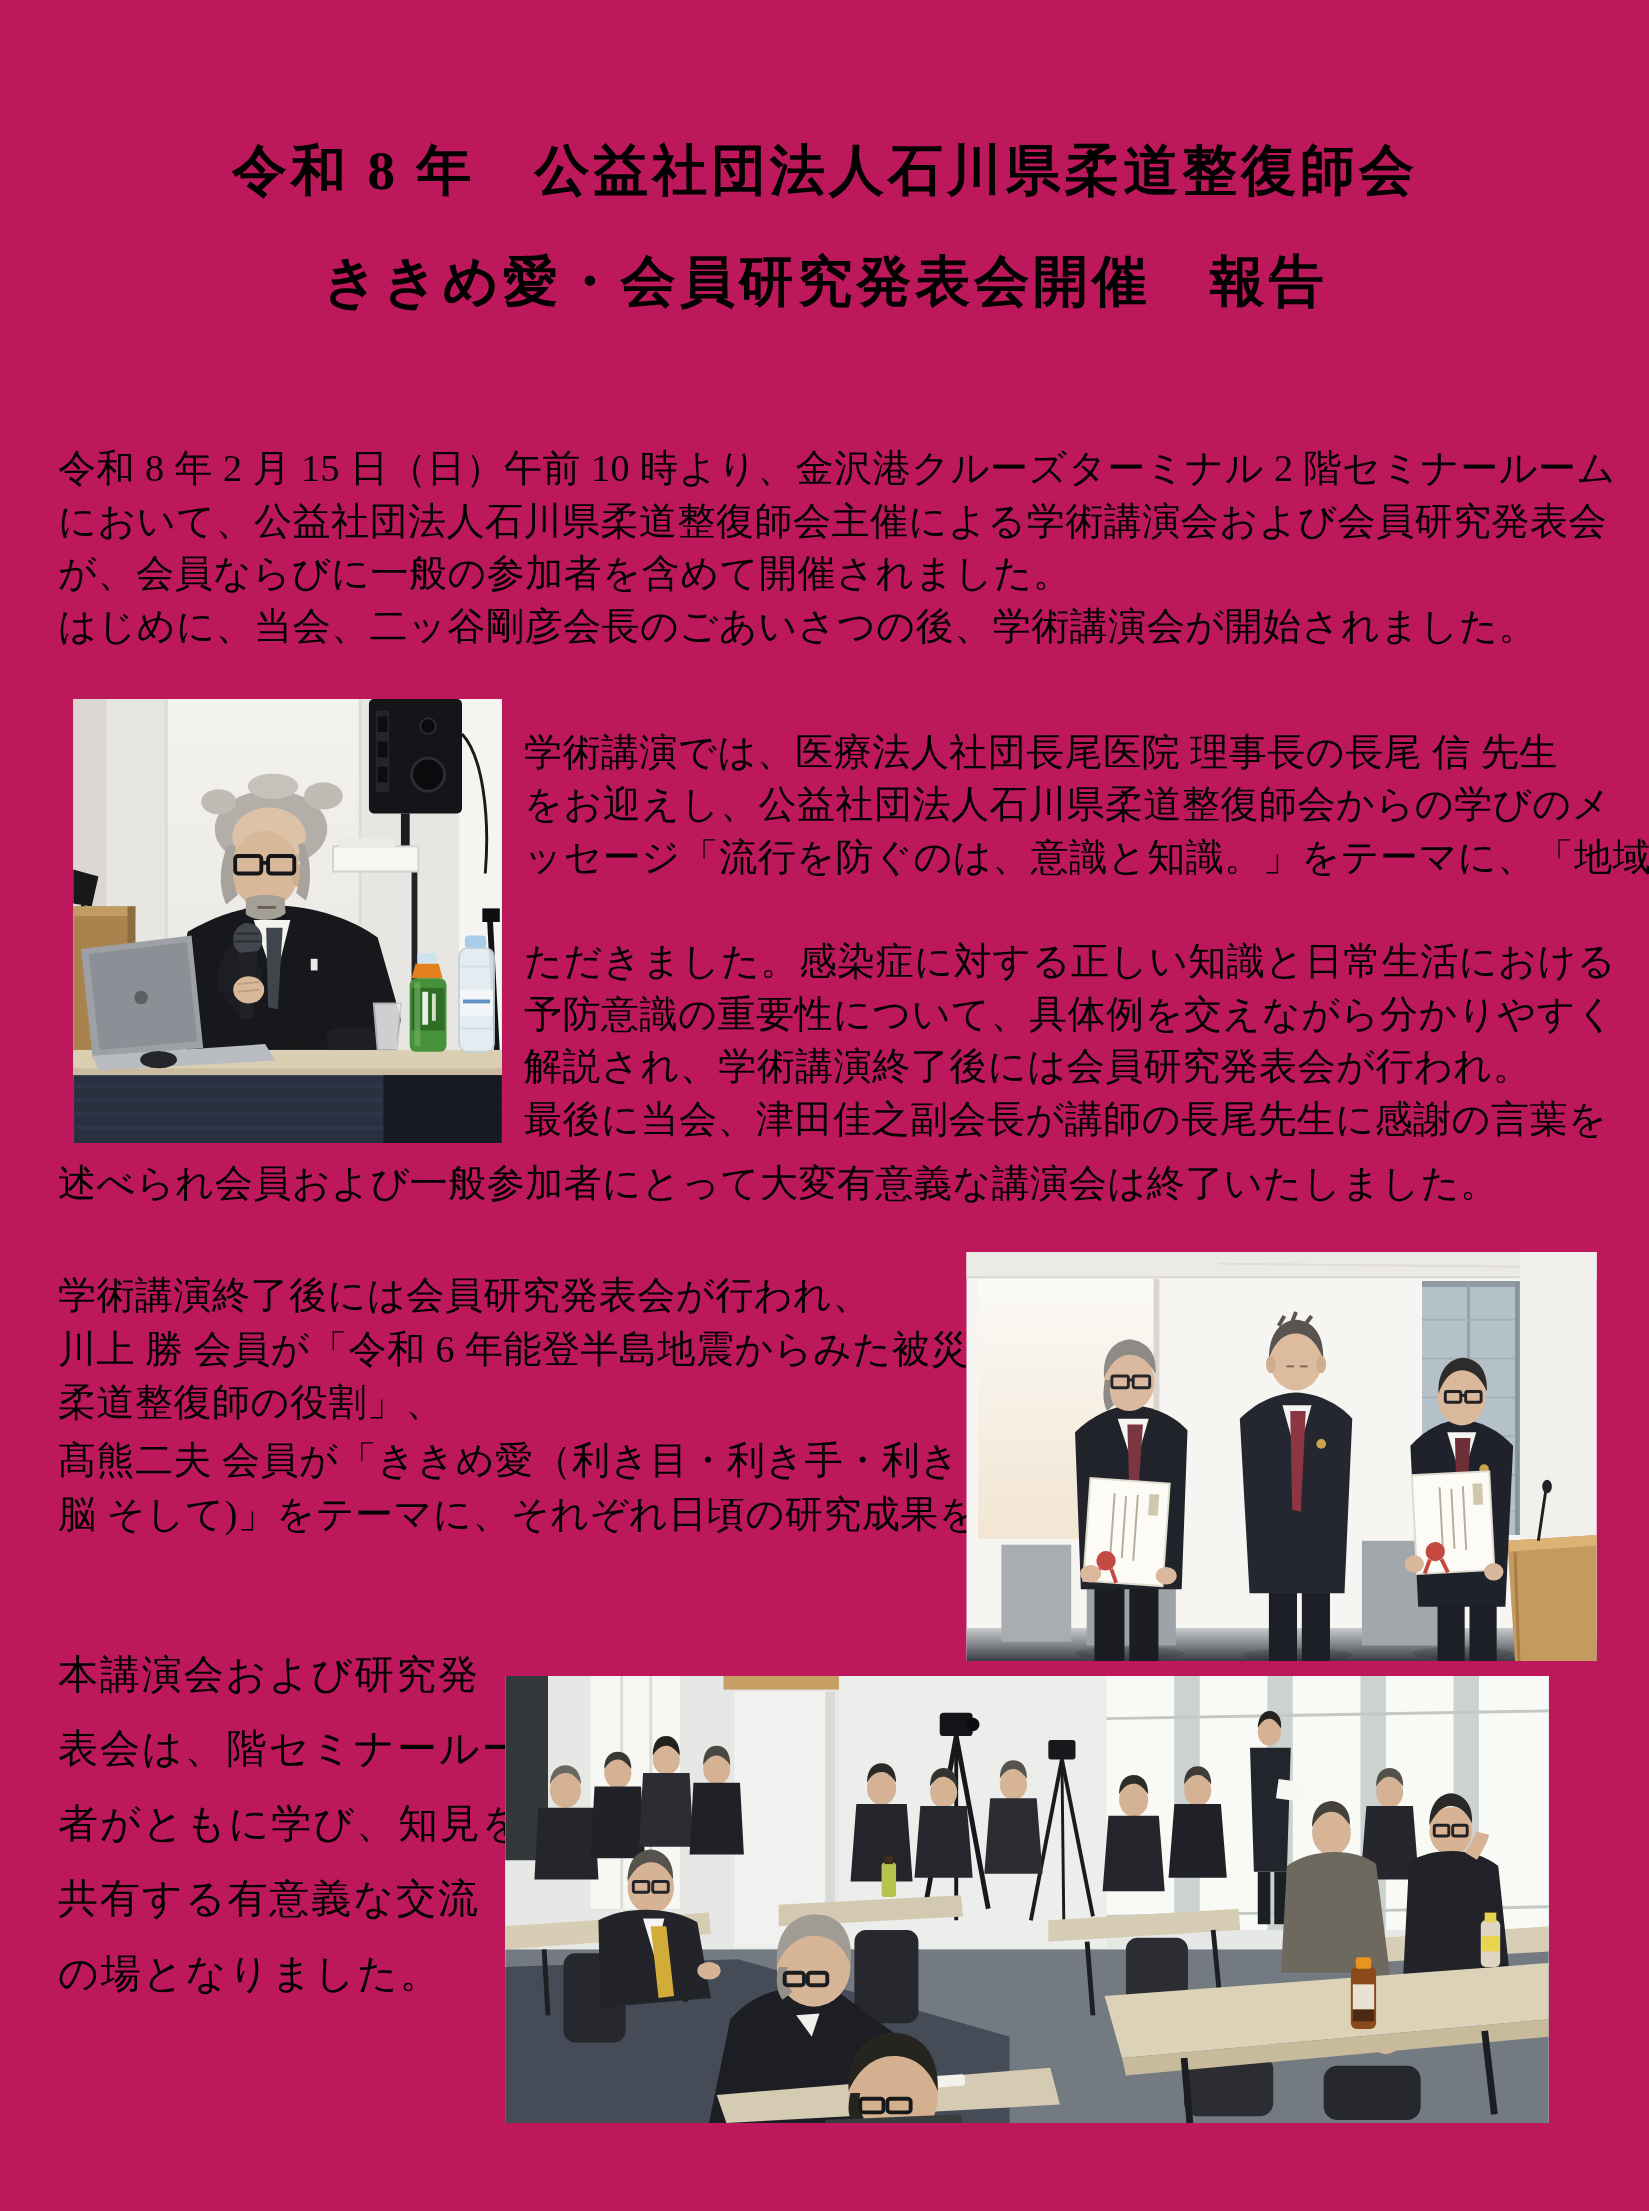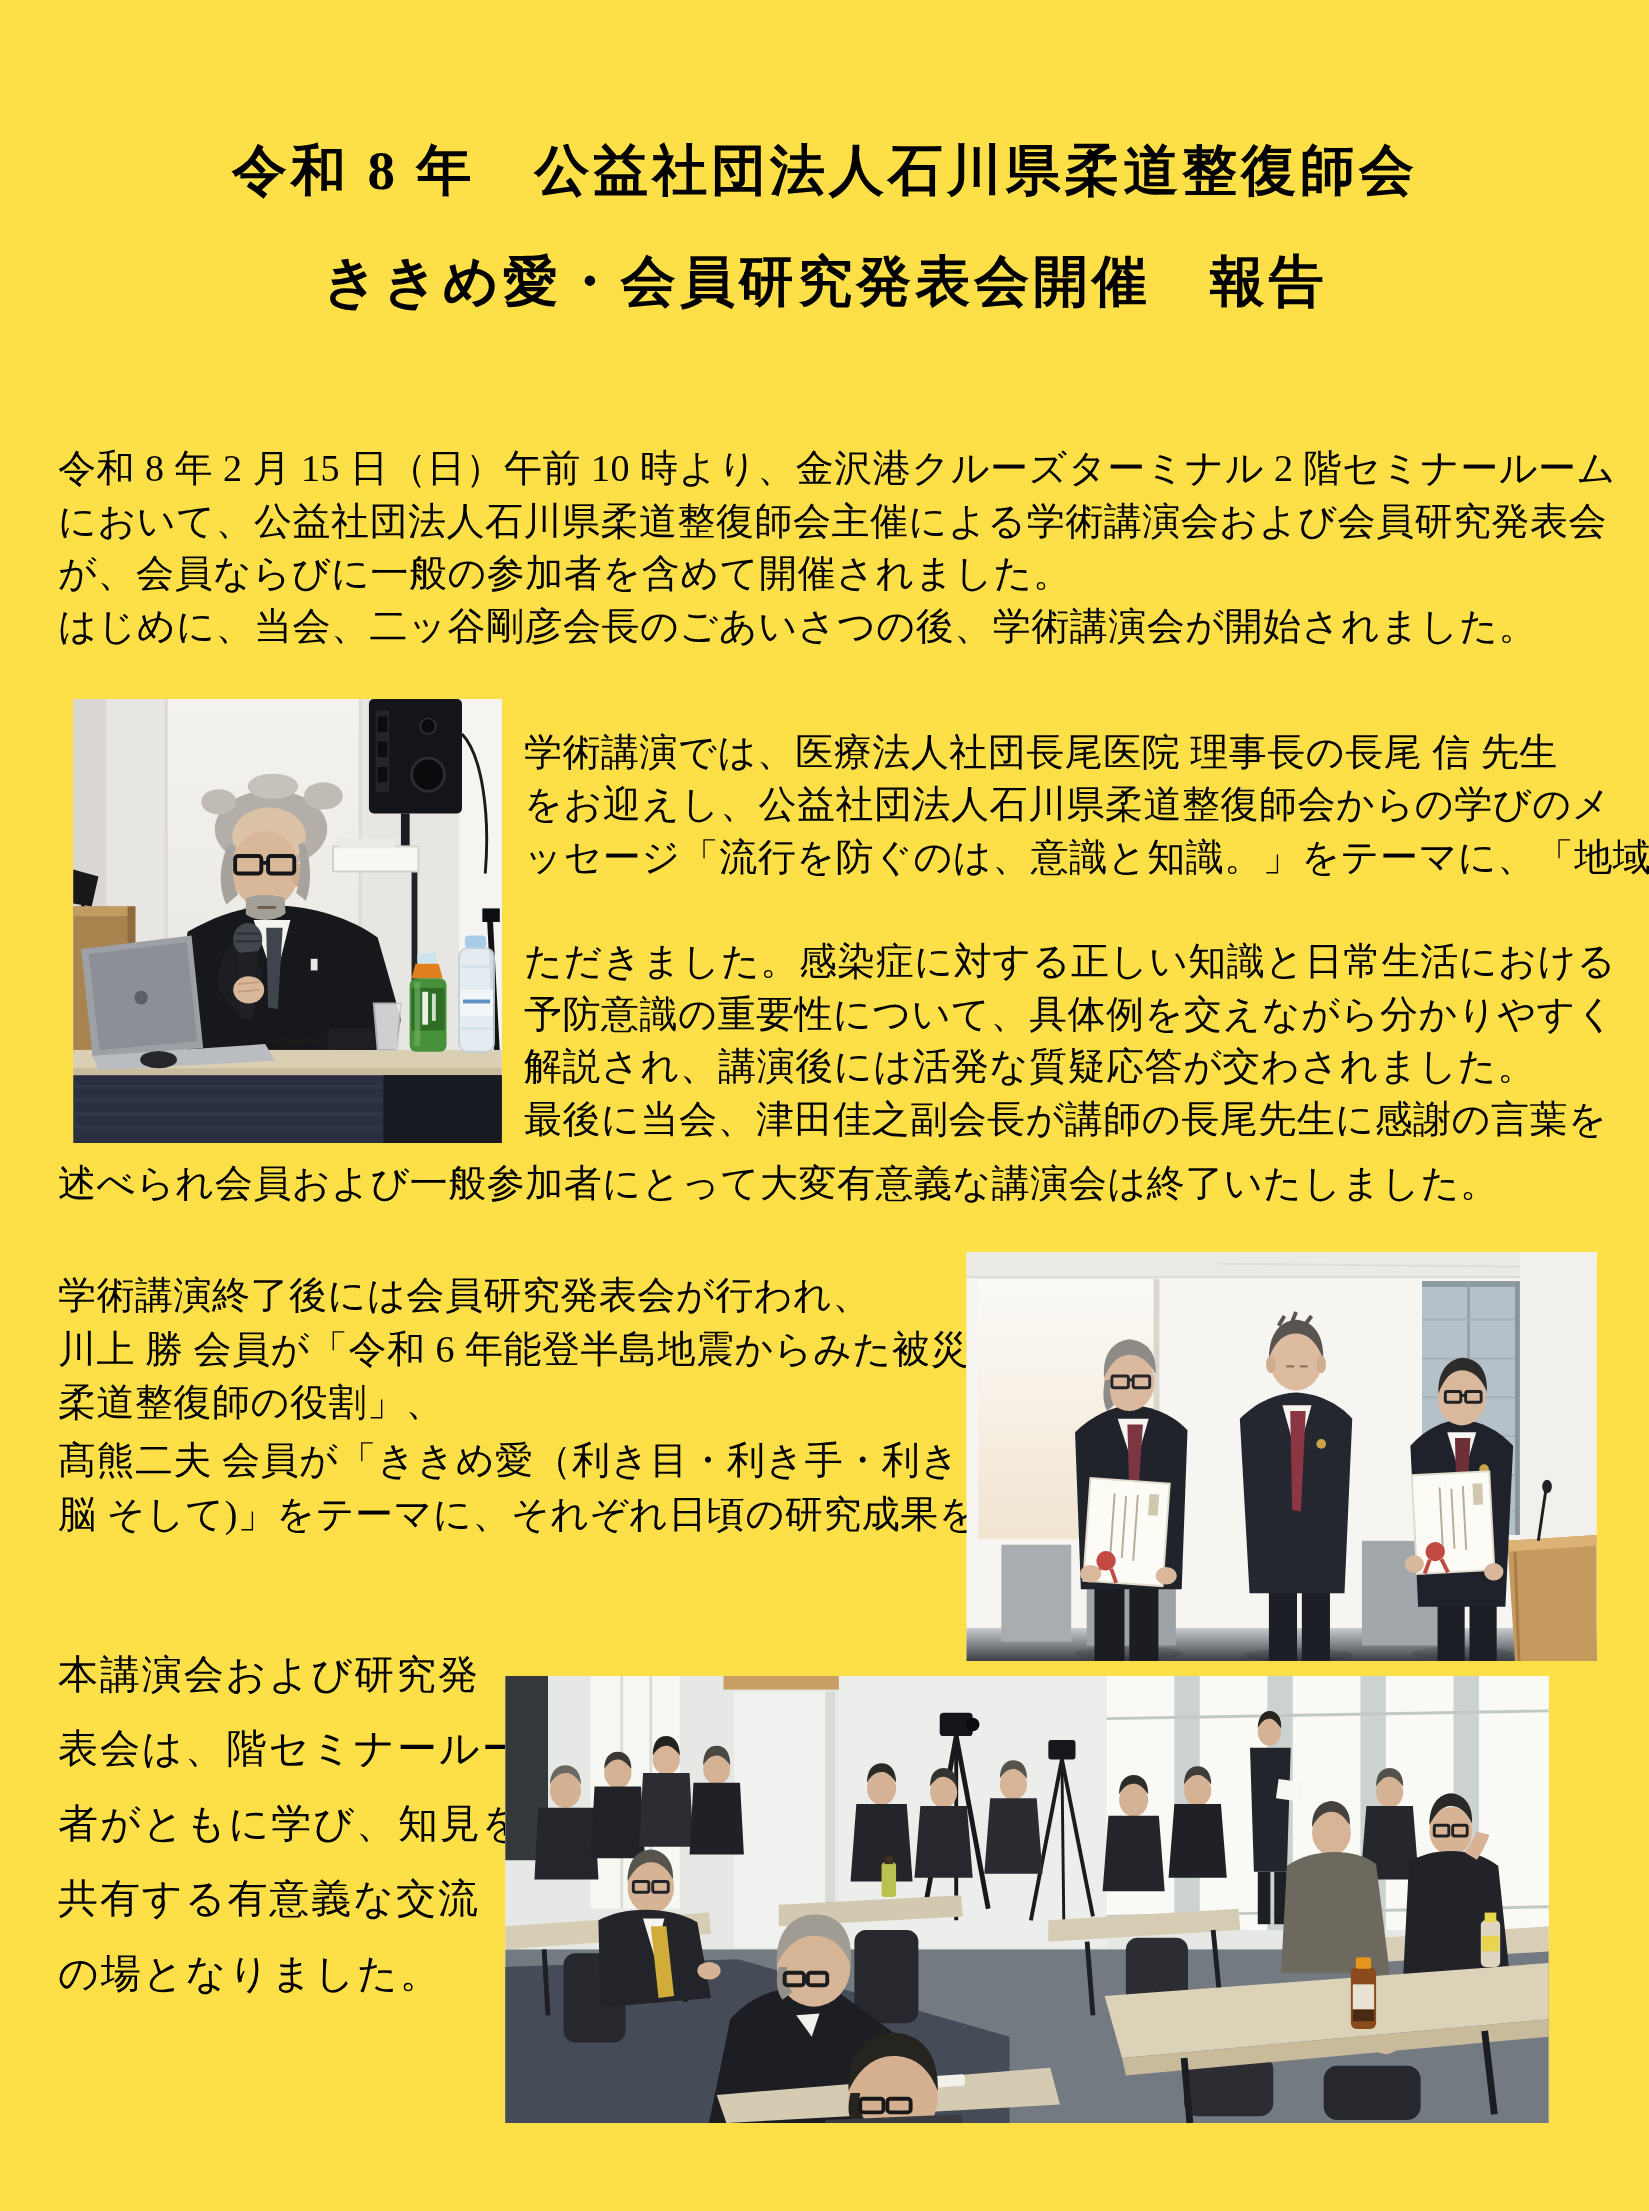--- a/index.html
+++ b/index.html
@@ -4,21 +4,21 @@
 <style>
   html,body{margin:0;padding:0;}
   body{
     width:1650px;height:2211px;
     background:#ffffff;
     font-family:"Liberation Serif","DejaVu Serif",serif;
     color:#000;
     position:relative;
     overflow:hidden;
   }
-  #page{position:absolute;inset:0;width:1650px;height:2211px;background:#fde047;}
+  #page{position:absolute;inset:0;width:1650px;height:2211px;background:#be185d;}
   .abs{position:absolute;}
   .title-line{
     left:0;width:1650px;text-align:center;
     font-size:55px;font-weight:700;letter-spacing:3.9px;
     white-space:nowrap;
   }
   .body-line{
     font-size:38px;line-height:49px;white-space:nowrap;
     letter-spacing:0.5px;
   }
@@ -165,21 +165,21 @@
         <line x1="400" y1="340" x2="432" y2="340" stroke="#cfdde4" stroke-width="2"></line>
       </g>
     </svg>
   </div>
 
   <div class="abs body-line" style="left:524px;top:728px;">学術講演では、医療法人社団長尾医院 理事長の長尾 信 先生</div>
   <div class="abs body-line" style="left:524px;top:780px;">をお迎えし、公益社団法人石川県柔道整復師会からの学びのメ</div>
   <div class="abs body-line" style="left:524px;top:833px;">ッセージ「流行を防ぐのは、意識と知識。」をテーマに、「地域</div>
   <div class="abs body-line" style="left:524px;top:937px;">ただきました。感染症に対する正しい知識と日常生活における</div>
   <div class="abs body-line" style="left:524px;top:990px;">予防意識の重要性について、具体例を交えながら分かりやすく</div>
-  <div class="abs body-line" style="left:524px;top:1042px;">解説され、講演後には活発な質疑応答が交わされました。</div>
+  <div class="abs body-line" style="left:524px;top:1042px;">解説され、学術講演終了後には会員研究発表会が行われ。</div>
   <div class="abs body-line" style="left:524px;top:1095px;">最後に当会、津田佳之副会長が講師の長尾先生に感謝の言葉を</div>
   <div class="abs body-line" style="left:58px;top:1159px;">述べられ会員および一般参加者にとって大変有意義な講演会は終了いたしました。</div>
 
   <div class="abs body-line" style="left:58px;top:1271px;">学術講演終了後には会員研究発表会が行われ、</div>
   <div class="abs body-line" style="left:58px;top:1325px;">川上 勝 会員が「令和 6 年能登半島地震からみた被災</div>
   <div class="abs body-line" style="left:58px;top:1378px;">柔道整復師の役割」、</div>
   <div class="abs body-line" style="left:58px;top:1436px;">髙熊二夫 会員が「ききめ愛（利き目・利き手・利き</div>
   <div class="abs body-line" style="left:58px;top:1490px;">脳 そして)」をテーマに、それぞれ日頃の研究成果を</div>
 
   <div class="abs photo" style="left:966px;top:1252px;width:631px;height:409px;">

